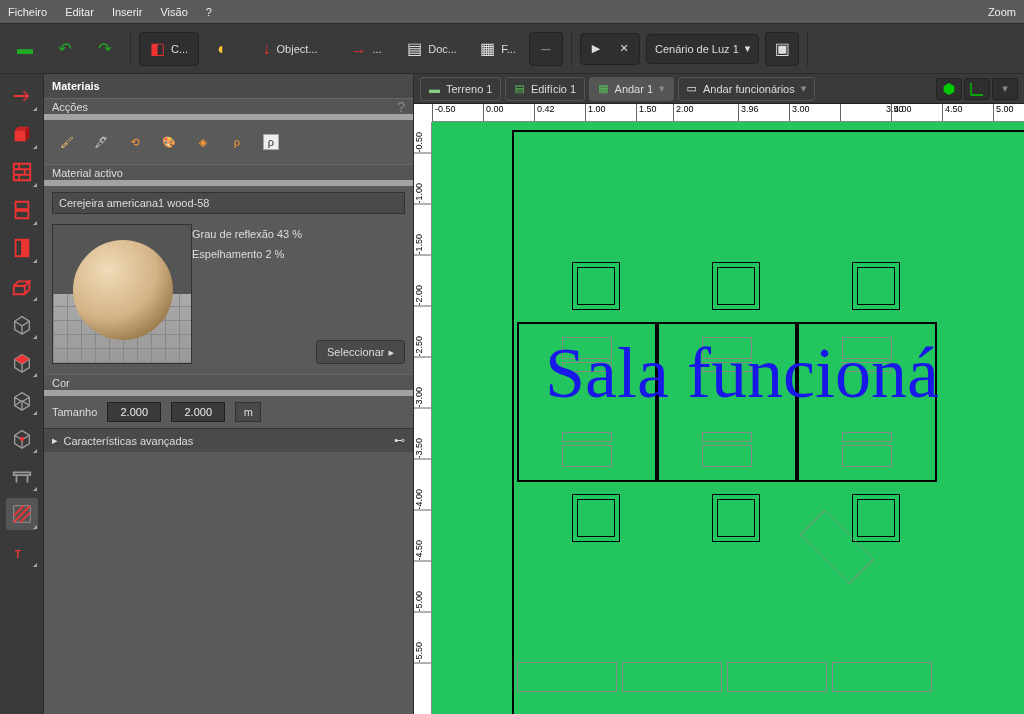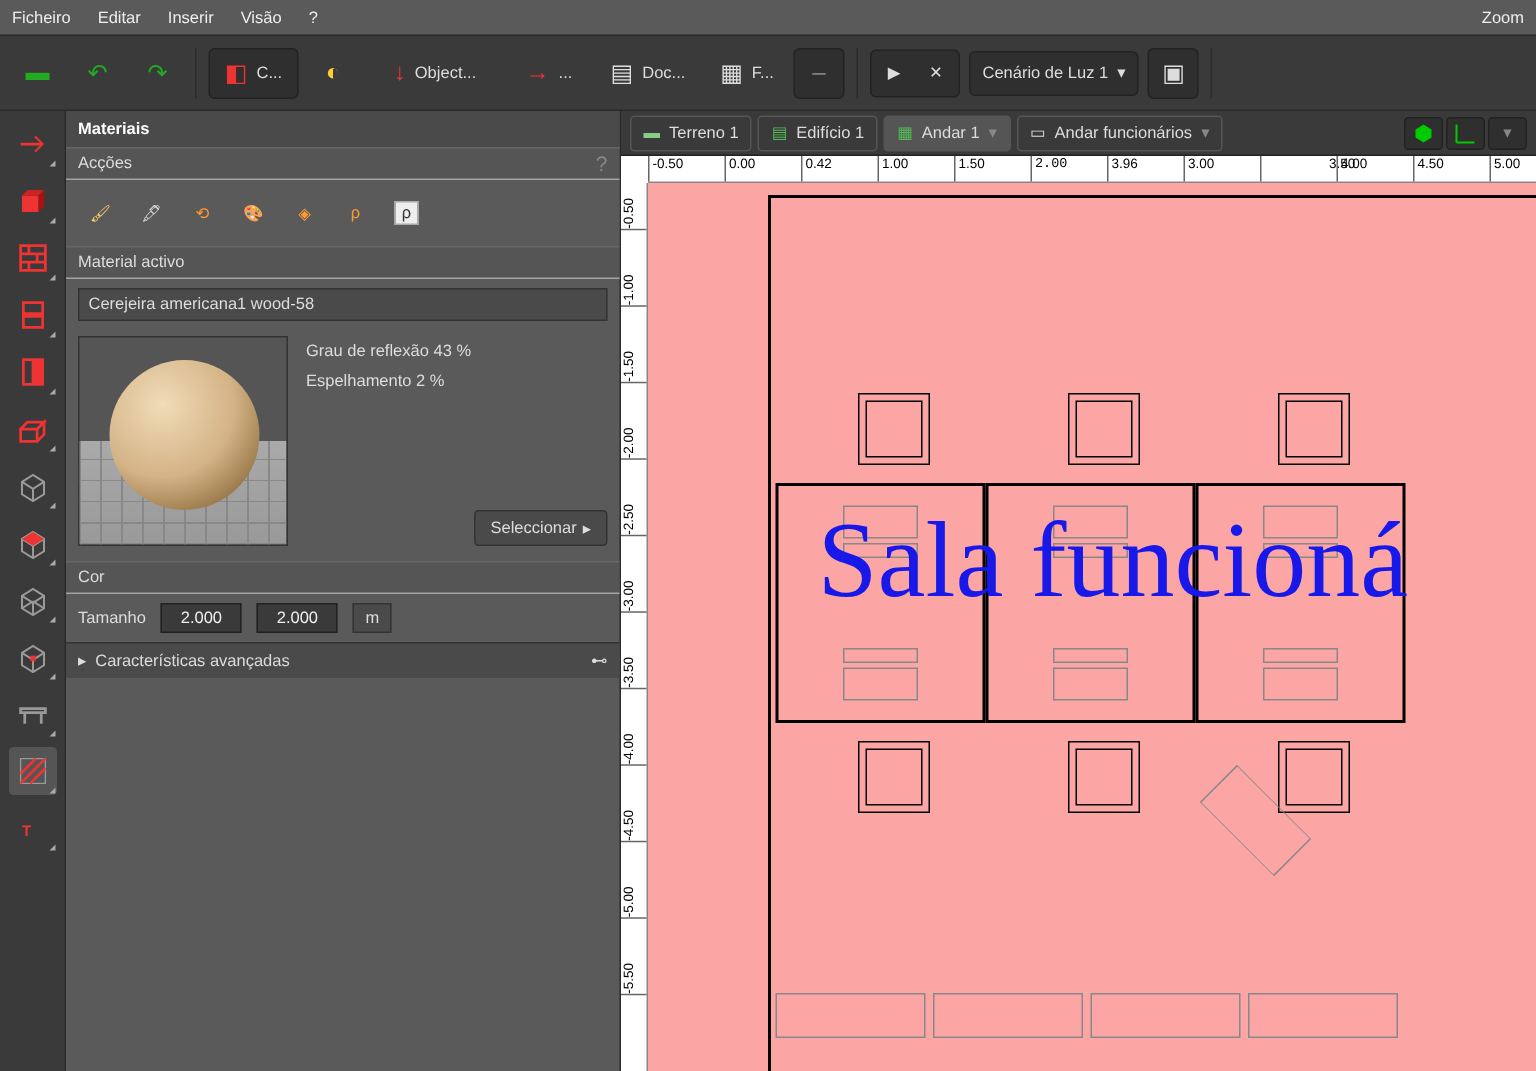--- a/index.html
+++ b/index.html
@@ -16,26 +16,26 @@
 .mediagrp .mbtn{width:26px;height:26px;display:flex;align-items:center;justify-content:center;font-size:12px;color:#888}
 .scn{height:30px;background:#2f2f2f;border:1px solid #222;border-radius:4px;display:flex;align-items:center;padding:0 8px;gap:6px}
 .main{display:flex;height:640px}
 .vtool{width:44px;background:#3a3a3a;border-right:1px solid #2a2a2a;display:flex;flex-direction:column;align-items:center;padding-top:6px;gap:6px}
 .vbtn{width:32px;height:32px;background:#3a3a3a;display:flex;align-items:center;justify-content:center;position:relative;border-radius:3px}
 .vbtn svg{width:22px;height:22px}
 .vbtn.sel{background:#555}
 .vbtn .tri{position:absolute;right:1px;bottom:1px;width:0;height:0;border-left:4px solid transparent;border-bottom:4px solid #aaa}
 .panel{width:370px;background:#5a5a5a;border-right:1px solid #2a2a2a;display:flex;flex-direction:column}
 .phdr{height:24px;background:#4a4a4a;display:flex;align-items:center;padding:0 8px;font-weight:bold;color:#fff}
-.psec{background:#555;height:22px;display:flex;align-items:center;padding:0 8px;color:#eee;border-top:1px solid #666;border-bottom:1px solid #a3a3a3;justify-content:space-between}
+.psec{background:#555;height:22px;display:flex;align-items:center;padding:0 8px;color:#eee;border-top:1px solid #666;border-bottom:6px solid #a3a3a3;justify-content:space-between}
 .psec .q{color:#888;font-size:14px}
 .actions{height:44px;background:#5a5a5a;display:flex;align-items:center;padding:0 8px;gap:4px}
 .abtn{width:30px;height:30px;display:flex;align-items:center;justify-content:center;font-size:16px}
 .matname{margin:6px 8px;height:22px;background:#4a4a4a;border:1px solid #333;display:flex;align-items:center;padding:0 6px;color:#ddd}
-.matrow{display:flex;padding:4px 8px 10px;gap:12px}
+.matrow{display:flex;padding:4px 8px 10px;}
 .sphere{width:140px;height:140px;background:#4a4a4a;border:1px solid #333;position:relative;overflow:hidden}
 .sphere .floor{position:absolute;bottom:0;left:0;right:0;height:50%;background:repeating-linear-gradient(0deg,#888 0 1px,transparent 1px 14px),repeating-linear-gradient(90deg,#888 0 1px,transparent 1px 14px),linear-gradient(#aaa,#999)}
 .sphere .wall{position:absolute;top:0;left:0;right:0;height:50%;background:#555}
 .sphere .ball{position:absolute;width:100px;height:100px;border-radius:50%;left:20px;top:15px;background:radial-gradient(circle at 35% 30%,#f0dcb8,#d4b386 50%,#7a5a2a 95%)}
 .matinfo{flex:1;display:flex;flex-direction:column;gap:8px;padding-top:4px}
 .selbtn{align-self:flex-end;margin-top:auto;background:#4a4a4a;border:1px solid #333;border-radius:3px;height:24px;padding:0 10px;display:flex;align-items:center;gap:4px}
 .tamrow{display:flex;align-items:center;padding:6px 8px;gap:10px}
 .numbox{width:54px;height:20px;background:#3a3a3a;border:1px solid #222;text-align:center;line-height:18px;color:#eee}
 .unitbox{width:26px;height:20px;background:#4a4a4a;border:1px solid #333;text-align:center;line-height:18px}
 .prevrow{display:flex;align-items:flex-start;padding:4px 8px 14px;gap:14px}
@@ -46,21 +46,21 @@
 .bc{height:24px;background:#3a3a3a;border:1px solid #555;border-radius:3px;display:flex;align-items:center;padding:0 8px;gap:6px;color:#ddd}
 .bc.sel{background:#555}
 .viewbtns{margin-left:auto;display:flex;gap:2px}
 .vw{width:26px;height:22px;background:#2f2f2f;border:1px solid #222;border-radius:3px;display:flex;align-items:center;justify-content:center}
 .vw.g svg path{fill:#0c0}
 .vw.y svg path{fill:#0c0;stroke:#0c0}
 .hruler{position:absolute;top:30px;left:18px;right:0;height:18px;background:#fff;border-bottom:1px solid #888;color:#000}
 .hruler .tick{position:absolute;top:0;bottom:0;border-left:1px solid #666;font-size:9px;color:#000;padding-left:2px}
 .vruler{position:absolute;top:48px;left:0;width:18px;bottom:0;background:#fff;border-right:1px solid #888}
 .vruler .tick{position:absolute;left:0;right:0;border-top:1px solid #666;font-size:9px;color:#000;writing-mode:vertical-rl;transform:rotate(180deg);text-align:center}
-.plan{position:absolute;top:48px;left:18px;right:0;bottom:0;background:#fca5a5}
+.plan{position:absolute;top:48px;left:18px;right:0;bottom:0;background:#22c55e}
 .roomlbl{position:absolute;font-family:"Times New Roman",serif;font-size:72px;color:#1818e8}
 .ol{position:absolute;border:1px solid #000}
 .thin{position:absolute;border:1px solid #888}
 .desk{position:absolute;border:2px solid #000}
 .chair{position:absolute;border:1px solid #000}
 .chair::before{content:"";position:absolute;left:4px;right:4px;top:4px;bottom:4px;border:1px solid #000}
 .diamond{position:absolute;width:70px;height:70px;border:1px solid #888;transform:rotate(45deg) scaleY(0.5)}
 </style>
 </head>
 <body>
@@ -318,21 +318,21 @@
             <span style="color:#888">▾</span>
           </div>
       </div>
     </div>
     <div class="hruler">
         <div class="tick" style="left: 0px;">-0.50</div>
         <div class="tick" style="left: 51px;">0.00</div>
         <div class="tick" style="left: 102px;">0.42</div>
         <div class="tick" style="left: 153px;">1.00</div>
         <div class="tick" style="left: 204px;">1.50</div>
-        <div class="tick" style="left: 255px; font-family: Liberation Mono, monospace;">2.00</div>
+        <div class="tick" style="left: 241px;">2.00</div>
         <div class="tick" style="left: 306px;">3.96</div>
         <div class="tick" style="left: 357px;">3.00</div>
         <div class="tick" style="left: 408px; padding-left: 45px;">3.50</div>
         <div class="tick" style="left: 459px;">4.00</div>
         <div class="tick" style="left: 510px;">4.50</div>
         <div class="tick" style="left: 561px;">5.00</div>
       </div>
     <div class="vruler">
         <div class="tick" style="top: 10px;">-0.50</div>
         <div class="tick" style="top: 61px;">-1.00</div>

